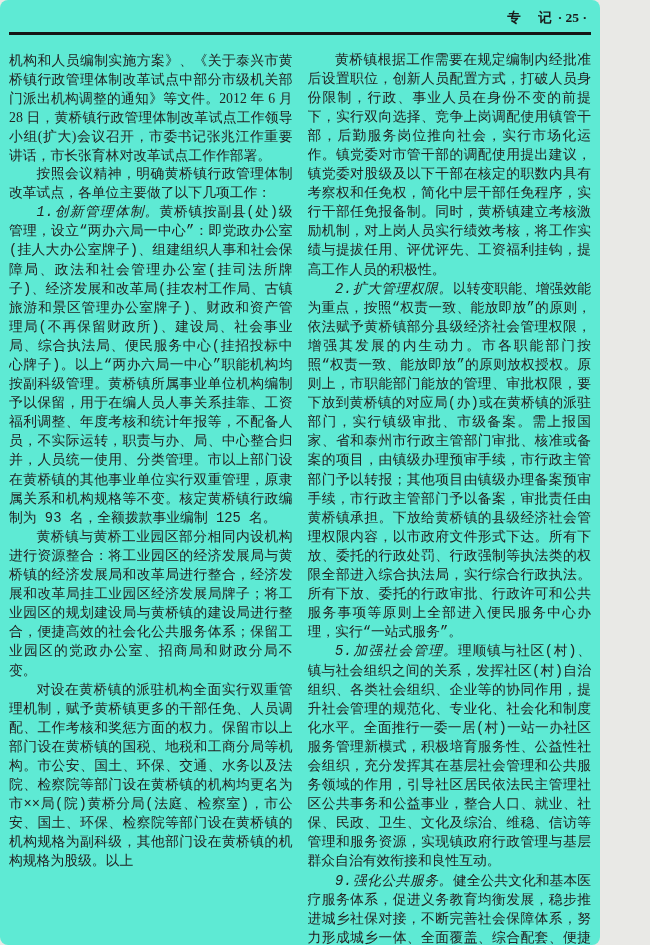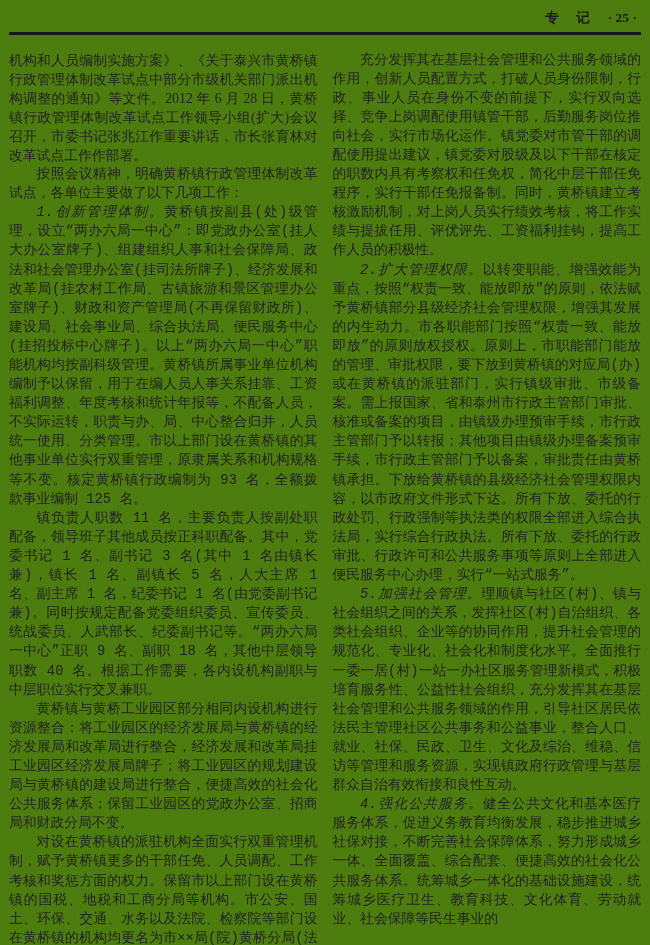--- a/index.html
+++ b/index.html
@@ -3,42 +3,43 @@
 <meta charset="utf-8">
 <style>
   html, body {
     margin: 0;
     padding: 0;
     background: #e9e9e6;
   }
   .page {
     position: relative;
     box-sizing: border-box;
-    width: 650px;
+    width: 600px;
     height: 945px;
-    background: #4d7c0f;
+    background: #5eead4;
     padding: 9px 9px 0 9px;
     font-family: "Liberation Serif", "DejaVu Serif", serif;
     color: #212121;
+    border-radius: 8px;
   }
   .header {
     display: flex;
     justify-content: flex-end;
     align-items: baseline;
     height: 20px;
     padding-right: 4px;
     font-size: 13.5px;
     font-weight: 700;
     color: #1a1a1a;
   }
   .header-section {
     letter-spacing: 2px;
   }
   .header-page {
-    margin-left: 16px;
+    margin-left: 4px;
     font-weight: 700;
   }
   .header-rule {
     height: 2.5px;
     background: #161616;
     margin-top: 3px;
   }
   .columns {
     display: flex;
     gap: 15px;
@@ -77,24 +78,23 @@
   <div class="header">
     <span class="header-section">专　记</span>
     <span class="header-page">· 25 ·</span>
   </div>
   <div class="header-rule"></div>
   <div class="columns">
     <div class="column">
         <p class="para"><span>机构和人员编制实施方案》、《关于泰兴市黄桥镇行政管理体制改革试点中部分市级机关部门派出机构调整的通知》等文件。2012 年 6 月 28 日，黄桥镇行政管理体制改革试点工作领导小组(扩大)会议召开，市委书记张兆江作重要讲话，市长张育林对改革试点工作作部署。</span></p>
         <p class="para indent"><span>按照会议精神，明确黄桥镇行政管理体制改革试点，各单位主要做了以下几项工作：</span></p>
         <p class="para indent"><span class="kai">1.创新管理体制。</span><span>黄桥镇按副县(处)级管理，设立“两办六局一中心”：即党政办公室(挂人大办公室牌子)、组建组织人事和社会保障局、政法和社会管理办公室(挂司法所牌子)、经济发展和改革局(挂农村工作局、古镇旅游和景区管理办公室牌子)、财政和资产管理局(不再保留财政所)、建设局、社会事业局、综合执法局、便民服务中心(挂招投标中心牌子)。以上“两办六局一中心”职能机构均按副科级管理。黄桥镇所属事业单位机构编制予以保留，用于在编人员人事关系挂靠、工资福利调整、年度考核和统计年报等，不配备人员，不实际运转，职责与办、局、中心整合归并，人员统一使用、分类管理。市以上部门设在黄桥镇的其他事业单位实行双重管理，原隶属关系和机构规格等不变。核定黄桥镇行政编制为 93 名，全额拨款事业编制 125 名。</span></p>
-        <p class="para indent"><span>镇负责人职数 11 名，主要负责人按副处职配备，领导班子其他成员按正科职配备。其中，党委书记 1 名、副书记 3 名(其中 1 名由镇长兼)，镇长 1 名、副镇长 5 名，人大主席 1 名、副主席 1 名，纪委书记 1 名(由党委副书记兼)。同时按规定配备党委组织委员、宣传委员、统战委员、人武部长、纪委副书记等。“两办六局一中心”正职 9 名、副职 18 名，其他中层领导职数 40 名。根据工作需要，各内设机构副职与中层职位实行交叉兼职。</span></p>
         <p class="para indent"><span>黄桥镇与黄桥工业园区部分相同内设机构进行资源整合：将工业园区的经济发展局与黄桥镇的经济发展局和改革局进行整合，经济发展和改革局挂工业园区经济发展局牌子；将工业园区的规划建设局与黄桥镇的建设局进行整合，便捷高效的社会化公共服务体系；保留工业园区的党政办公室、招商局和财政分局不变。</span></p>
         <p class="para indent"><span>对设在黄桥镇的派驻机构全面实行双重管理机制，赋予黄桥镇更多的干部任免、人员调配、工作考核和奖惩方面的权力。保留市以上部门设在黄桥镇的国税、地税和工商分局等机构。市公安、国土、环保、交通、水务以及法院、检察院等部门设在黄桥镇的机构均更名为市××局(院)黄桥分局(法庭、检察室)，市公安、国土、环保、检察院等部门设在黄桥镇的机构规格为副科级，其他部门设在黄桥镇的机构规格为股级。以上</span></p>
       </div>
     <div class="column">
-        <p class="para indent"><span>充分发挥其在基层社会管理和公共服务领域的作用，创新人员配置方式，打破人员身份限制，行政、事业人员在身份不变的前提下，实行双向选择、竞争上岗调配使用镇管干部，后勤服务岗位推向社会，实行市场化运作。镇党委对市管干部的调配使用提出建议，镇党委对股级及以下干部在核定的职数内具有考察权和任免权，简化中层干部任免程序，实行干部任免报备制。同时，黄桥镇建立考核激励机制，对上岗人员实行绩效考核，将工作实绩与提拔任用、评优评先、工资福利挂钩，提高工作人员的积极性。</span></p>
+        <p class="para indent"><span>黄桥镇根据工作需要在规定编制内经批准后设置职位，创新人员配置方式，打破人员身份限制，行政、事业人员在身份不变的前提下，实行双向选择、竞争上岗调配使用镇管干部，后勤服务岗位推向社会，实行市场化运作。镇党委对市管干部的调配使用提出建议，镇党委对股级及以下干部在核定的职数内具有考察权和任免权，简化中层干部任免程序，实行干部任免报备制。同时，黄桥镇建立考核激励机制，对上岗人员实行绩效考核，将工作实绩与提拔任用、评优评先、工资福利挂钩，提高工作人员的积极性。</span></p>
         <p class="para indent"><span class="kai">2.扩大管理权限。</span><span>以转变职能、增强效能为重点，按照“权责一致、能放即放”的原则，依法赋予黄桥镇部分县级经济社会管理权限，增强其发展的内生动力。市各职能部门按照“权责一致、能放即放”的原则放权授权。原则上，市职能部门能放的管理、审批权限，要下放到黄桥镇的对应局(办)或在黄桥镇的派驻部门，实行镇级审批、市级备案。需上报国家、省和泰州市行政主管部门审批、核准或备案的项目，由镇级办理预审手续，市行政主管部门予以转报；其他项目由镇级办理备案预审手续，市行政主管部门予以备案，审批责任由黄桥镇承担。下放给黄桥镇的县级经济社会管理权限内容，以市政府文件形式下达。所有下放、委托的行政处罚、行政强制等执法类的权限全部进入综合执法局，实行综合行政执法。所有下放、委托的行政审批、行政许可和公共服务事项等原则上全部进入便民服务中心办理，实行“一站式服务”。</span></p>
         <p class="para indent"><span class="kai">5.加强社会管理。</span><span>理顺镇与社区(村)、镇与社会组织之间的关系，发挥社区(村)自治组织、各类社会组织、企业等的协同作用，提升社会管理的规范化、专业化、社会化和制度化水平。全面推行一委一居(村)一站一办社区服务管理新模式，积极培育服务性、公益性社会组织，充分发挥其在基层社会管理和公共服务领域的作用，引导社区居民依法民主管理社区公共事务和公益事业，整合人口、就业、社保、民政、卫生、文化及综治、维稳、信访等管理和服务资源，实现镇政府行政管理与基层群众自治有效衔接和良性互动。</span></p>
-        <p class="para indent"><span class="kai">4.强化公共服务。</span><span>健全公共文化和基本医疗服务体系，促进义务教育均衡发展，稳步推进城乡社保对接，不断完善社会保障体系，努力形成城乡一体、全面覆盖、综合配套、便捷高效的社会化公共服务体系。统筹城乡一体化的基础设施建设，统筹城乡医疗卫生、教育科技、文化体育、劳动就业、社会保障等民生事业的</span></p>
+        <p class="para indent"><span class="kai">9.强化公共服务。</span><span>健全公共文化和基本医疗服务体系，促进义务教育均衡发展，稳步推进城乡社保对接，不断完善社会保障体系，努力形成城乡一体、全面覆盖、综合配套、便捷高效的社会化公共服务体系。统筹城乡一体化的基础设施建设，统筹城乡医疗卫生、教育科技、文化体育、劳动就业、社会保障等民生事业的</span></p>
       </div>
   </div>
 </div>
 
 </body></html>

